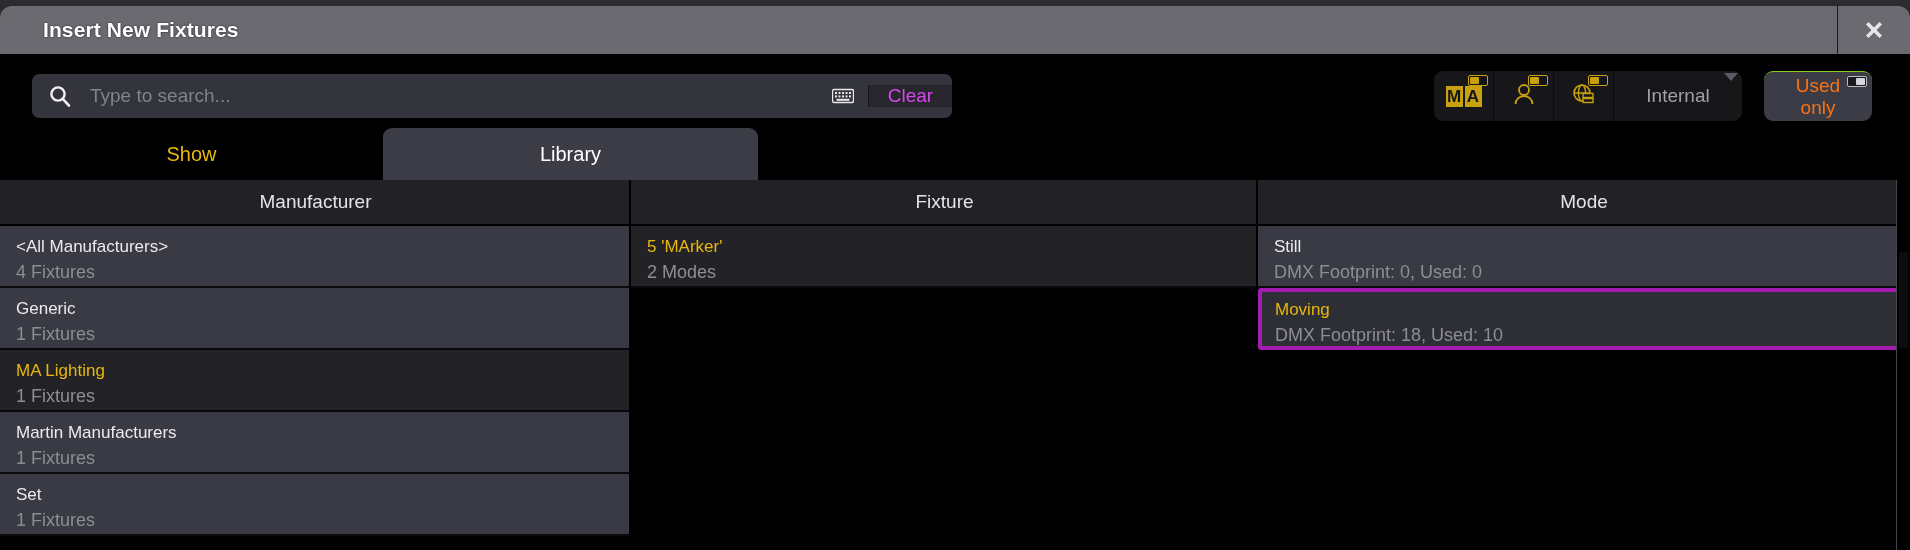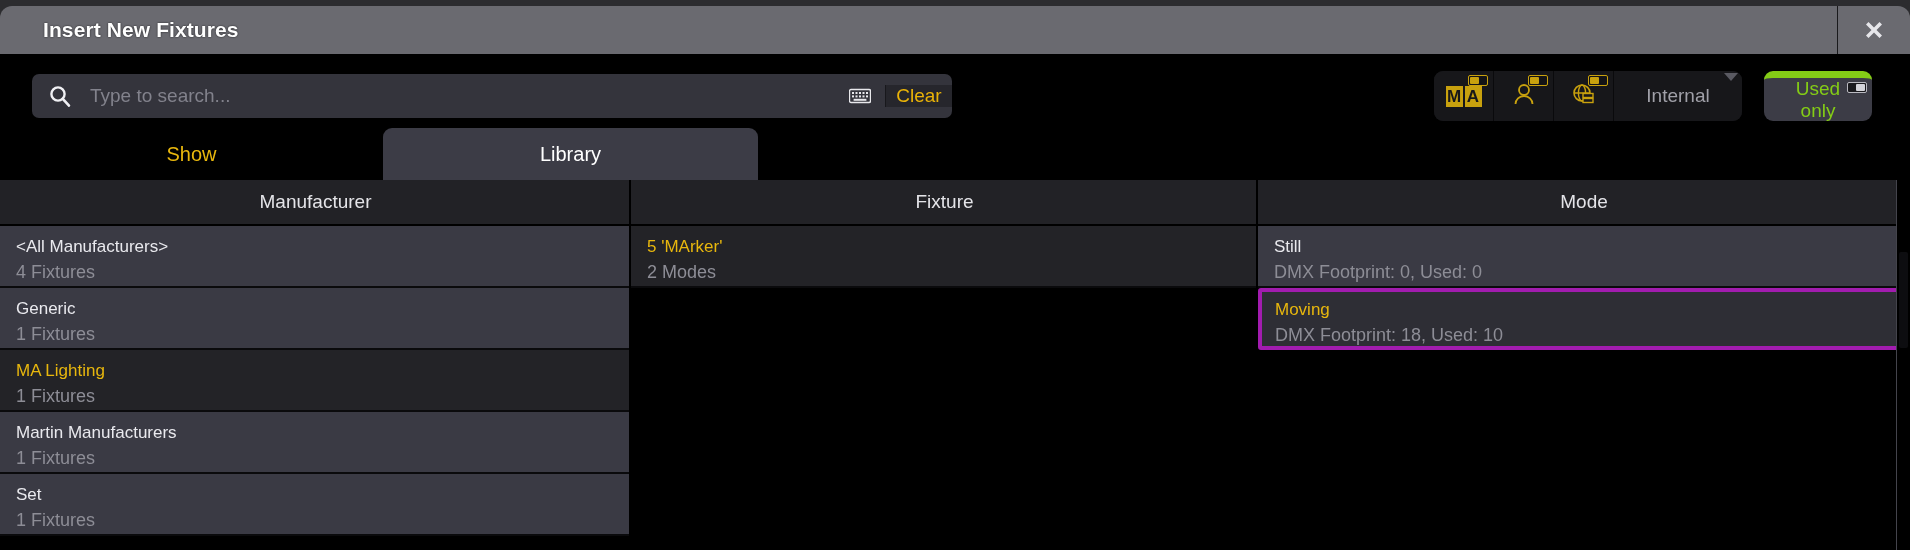--- a/index.html
+++ b/index.html
@@ -77,24 +77,24 @@
     flex: 1;
     background: transparent;
     border: none; outline: none;
     color: #d8d8dc;
     font-family: "Liberation Sans", sans-serif;
     font-size: 19px;
   }
   .search-input::placeholder { color: #82828c; }
   .kbd-icon { margin-right: 14px; display: flex; align-items: center; }
   .clear-btn {
-    width: 67px;
+    width: 84px;
     background: #26262c;
     display: flex; align-items: center; justify-content: center;
-    color: #eab308;
+    color: #d946ef;
     font-size: 19px;
     cursor: pointer;
     border-left: 1px solid #18181c;
   }
 
   
   .filters {
     position: absolute; right: 38px; top: 17px;
     height: 50px;
     display: flex; align-items: stretch;
@@ -140,23 +140,23 @@
     width: 0; height: 0;
     border-left: 7px solid transparent;
     border-right: 7px solid transparent;
     border-top: 8px solid #5a5a62;
   }
   .used-only {
     position: relative;
     width: 108px;
     border-radius: 9px;
     background: #3c3c46;
-    border-top: 7px solid #84cc16;
-    display: flex; align-items: center; justify-content: center;
-    color: #84cc16;
+    border-top: 1px solid #84cc16;
+    display: flex; align-items: center; justify-content: center;
+    color: #f97316;
     font-size: 19px;
     line-height: 22px;
     text-align: center;
     cursor: pointer;
   }
   .toggle-ind.light {
     background: #1a1a1e;
     border: 1px solid #b9b9c0;
   }
   .toggle-ind.light i { background: #d4d4da; margin-left: 8px; }

